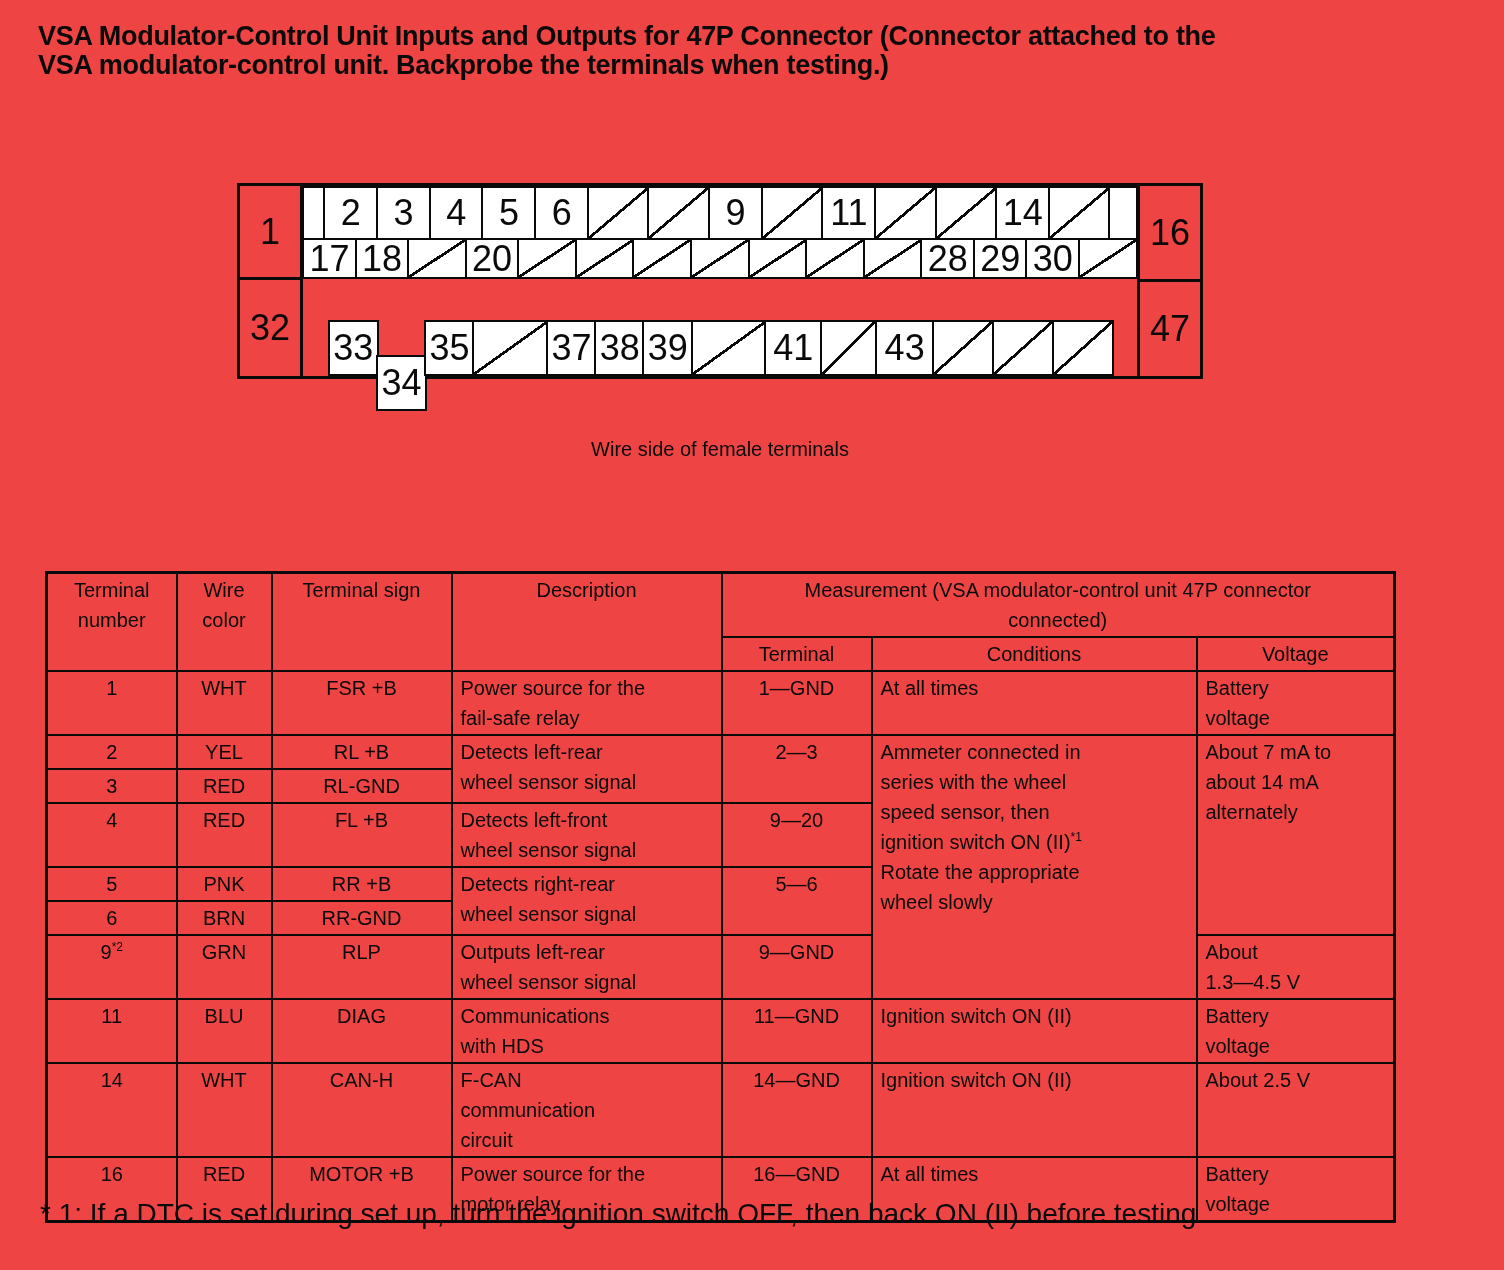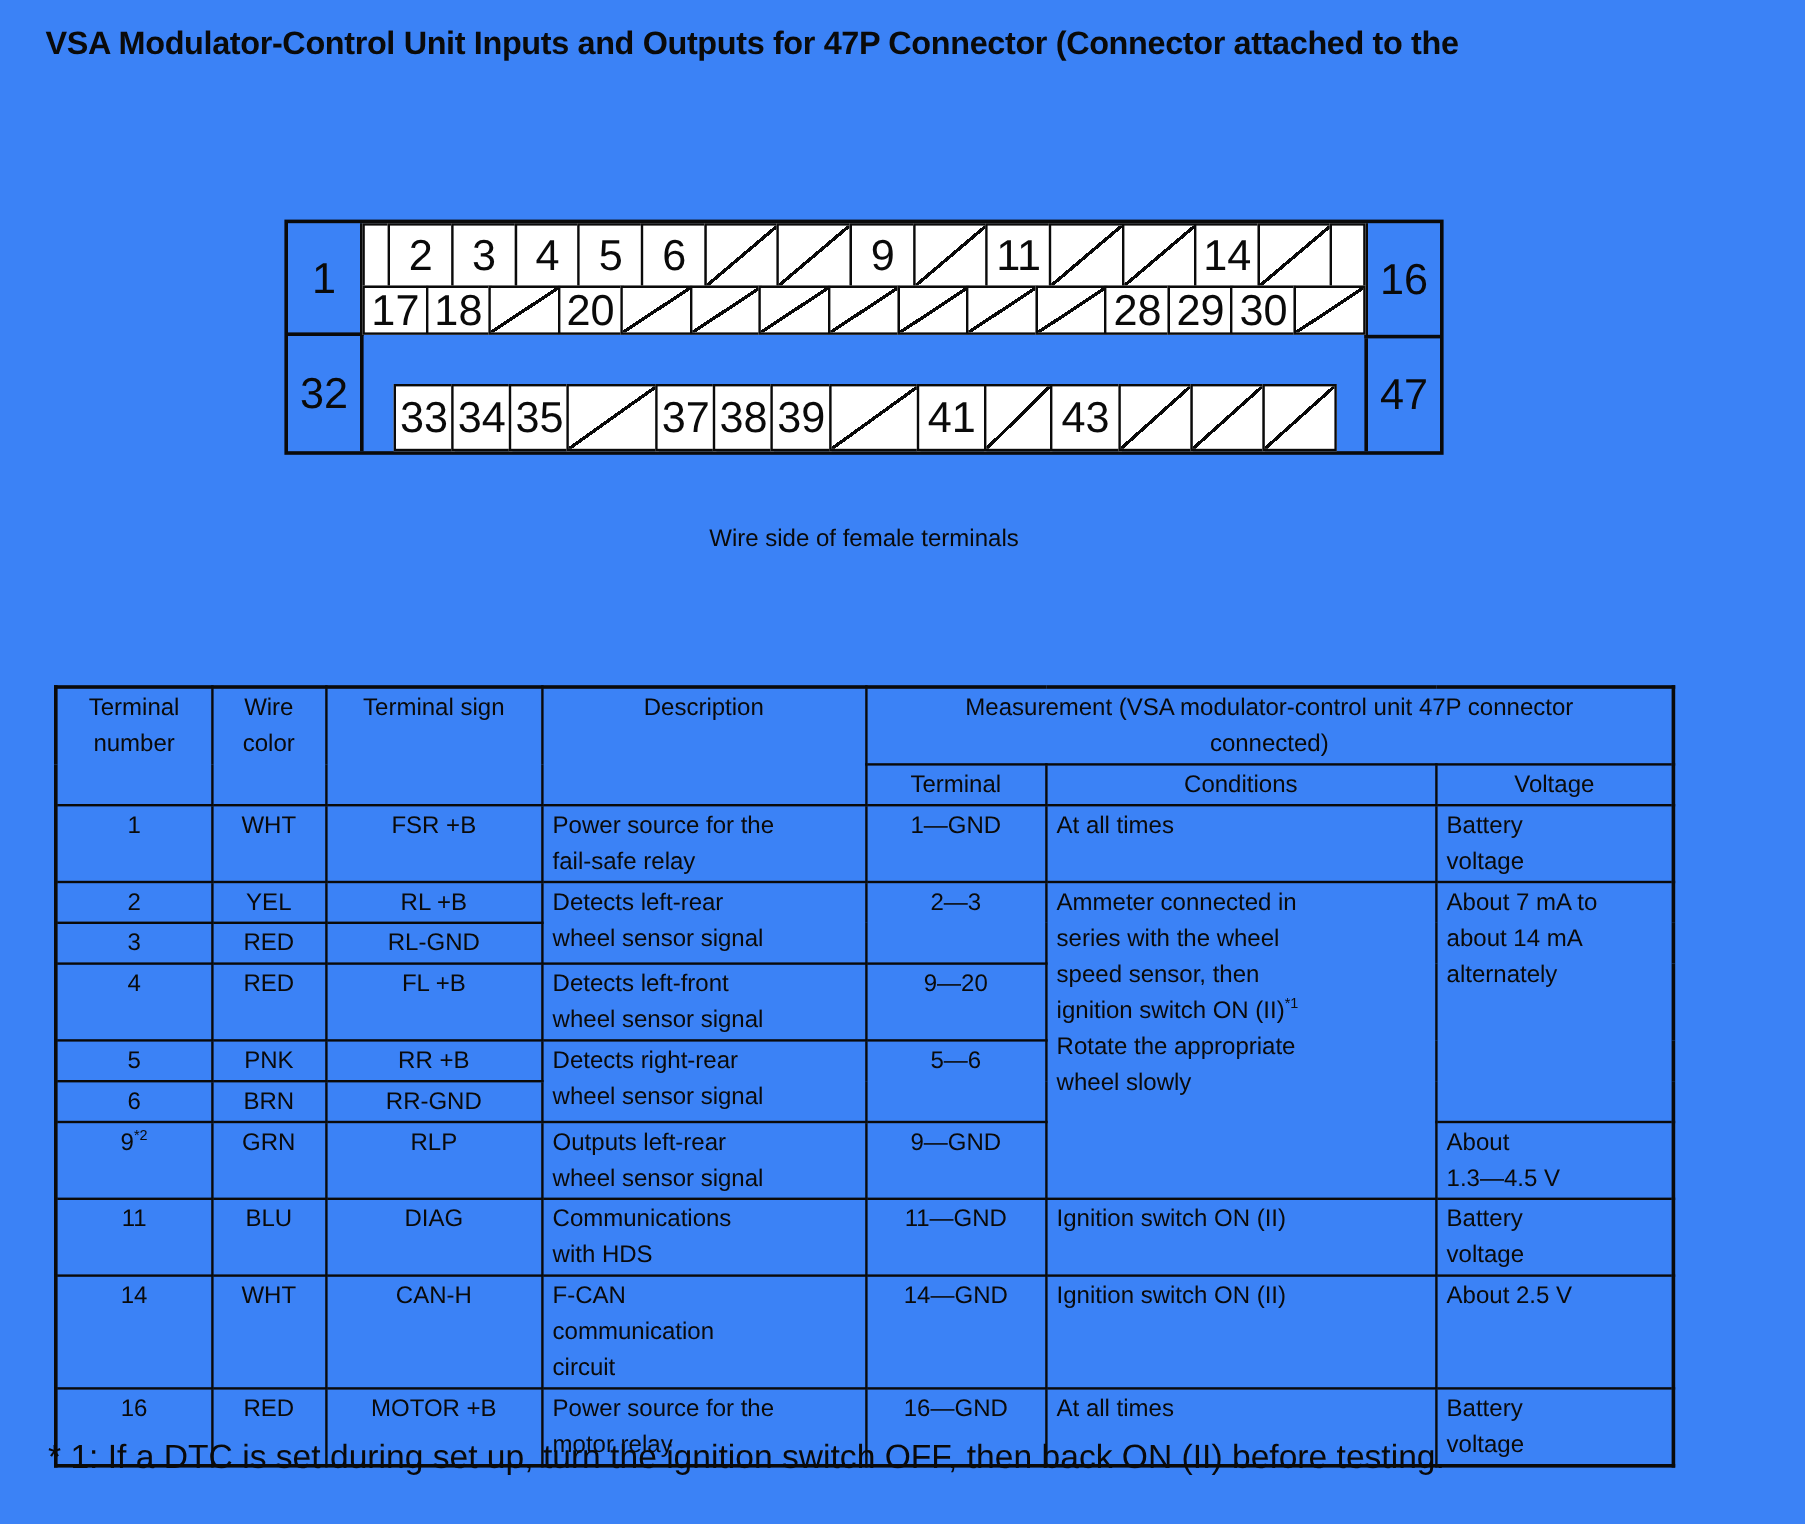--- a/index.html
+++ b/index.html
@@ -1,16 +1,16 @@
 <!DOCTYPE html>
 <html><head>
 <meta charset="utf-8">
 <style>
   html,body{margin:0;padding:0;background:#fff;}
-  .page{position:relative;width:1504px;height:1270px;background:#3b82f6;color:#0a0a0a;
+  .page{position:relative;width:1504px;height:1270px;background:#ef4444;color:#0a0a0a;
         font-family:"Liberation Sans",sans-serif;overflow:hidden;}
 
   
   .title{position:absolute;left:38px;top:22px;width:1430px;font-size:27px;line-height:29px;
          font-weight:bold;letter-spacing:-0.3px;}
 
   
   .connector{position:absolute;left:237px;top:183px;width:966px;height:196px;
              border:3px solid #0a0a0a;box-sizing:border-box;}
   .corner{position:absolute;box-sizing:border-box;display:flex;align-items:center;justify-content:center;
@@ -48,20 +48,21 @@
   
   .footnotes{position:absolute;left:40px;top:1198px;width:1420px;font-size:28px;line-height:31px;}
 </style>
 </head>
 <body>
 
 <div class="page">
 
   <div class="title">
     <div>VSA Modulator-Control Unit Inputs and Outputs for 47P Connector (Connector attached to the</div>
+    <div>VSA modulator-control unit. Backprobe the terminals when testing.)</div>
   </div>
 
   <div class="connector">
     <div class="corner c1">1</div>
     <div class="corner c32">32</div>
     <div class="corner c16">16</div>
     <div class="corner c47">47</div>
     <div class="pin-row prow1">
         <div class="pin-cell blank" style="flex: 0.38 1 0px;"></div>
         <div class="pin-cell" style="flex: 1 1 0px;">2</div>
@@ -92,21 +93,21 @@
         <div class="pin-cell hatch" style="flex: 1.1 1 0px;"></div>
         <div class="pin-cell hatch" style="flex: 1.1 1 0px;"></div>
         <div class="pin-cell hatch" style="flex: 1.1 1 0px;"></div>
         <div class="pin-cell" style="flex: 1 1 0px;">28</div>
         <div class="pin-cell" style="flex: 1 1 0px;">29</div>
         <div class="pin-cell" style="flex: 1 1 0px;">30</div>
         <div class="pin-cell hatch" style="flex: 1.1 1 0px;"></div>
       </div>
     <div class="pin-row prow3">
         <div class="pin-cell" style="flex: 1 1 0px;">33</div>
-        <div class="pin-cell" style="flex: 1 1 0px;">34</div>
+        <div class="pin-cell" style="flex: 1 1 0px; margin-top: 35px;">34</div>
         <div class="pin-cell" style="flex: 1 1 0px;">35</div>
         <div class="pin-cell hatch" style="flex: 1.55 1 0px;"></div>
         <div class="pin-cell" style="flex: 1 1 0px;">37</div>
         <div class="pin-cell" style="flex: 1 1 0px;">38</div>
         <div class="pin-cell" style="flex: 1 1 0px;">39</div>
         <div class="pin-cell hatch" style="flex: 1.55 1 0px;"></div>
         <div class="pin-cell" style="flex: 1.15 1 0px;">41</div>
         <div class="pin-cell hatch" style="flex: 1.15 1 0px;"></div>
         <div class="pin-cell" style="flex: 1.2 1 0px;">43</div>
         <div class="pin-cell hatch" style="flex: 1.25 1 0px;"></div>

